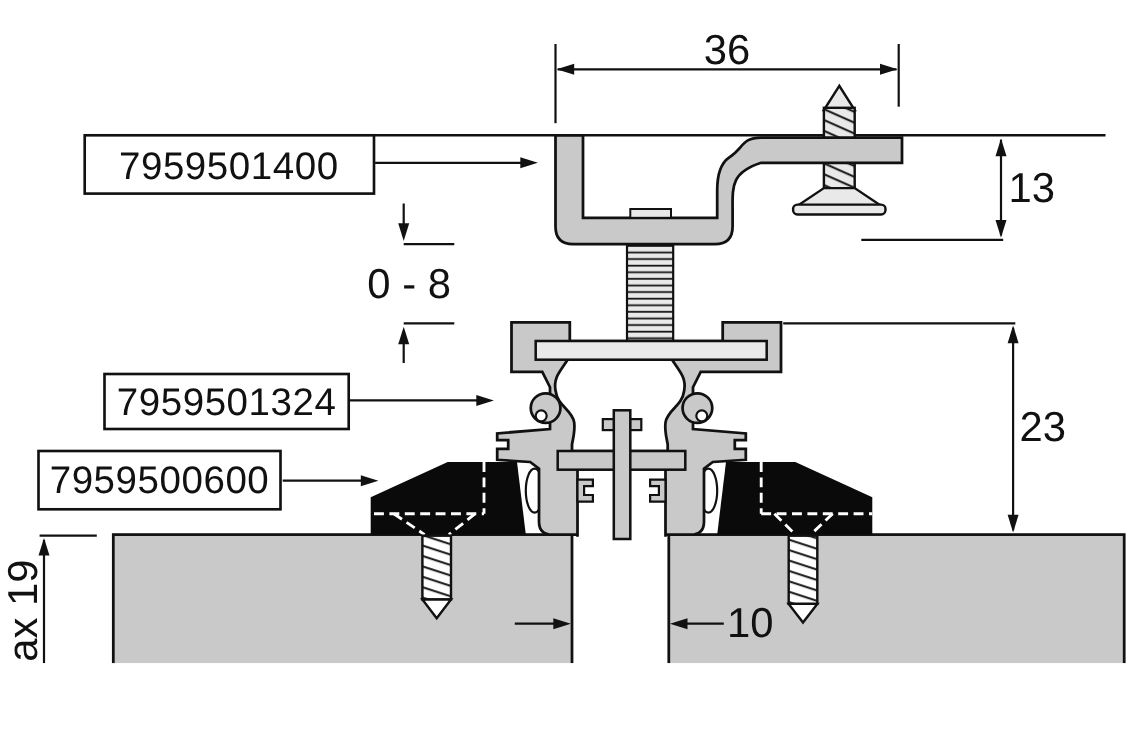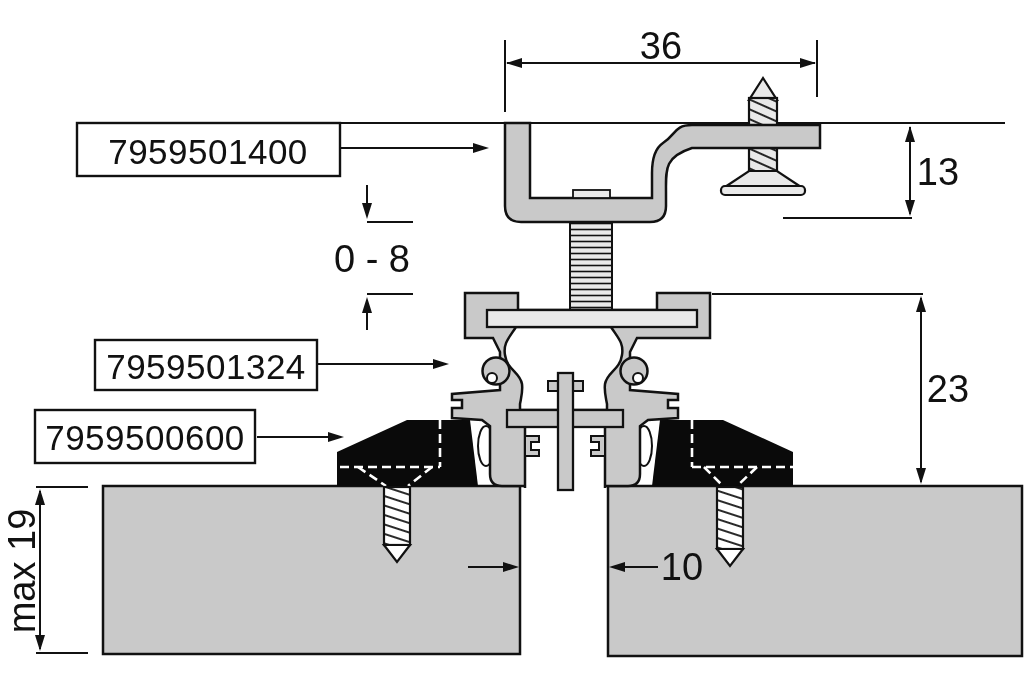--- a/index.html
+++ b/index.html
@@ -1,16 +1,16 @@
 <!DOCTYPE html>
 <html><head>
 <meta charset="utf-8">
 <style>
   html,body{margin:0;padding:0;background:#fff;}
-  .stage{position:relative;width:1024px;height:681px;background:#fff;overflow:hidden;
+  .stage{position:relative;width:1024px;height:603px;background:#fff;overflow:hidden;
          font-family:"Liberation Sans", sans-serif;}
   svg{display:block;}
   text{font-family:"Liberation Sans", sans-serif;fill:#111;}
   .dim-text{font-size:38px;}
   .label-text{font-size:35px;letter-spacing:.5px;}
 </style>
 </head>
 <body>
 
 <div class="stage">

